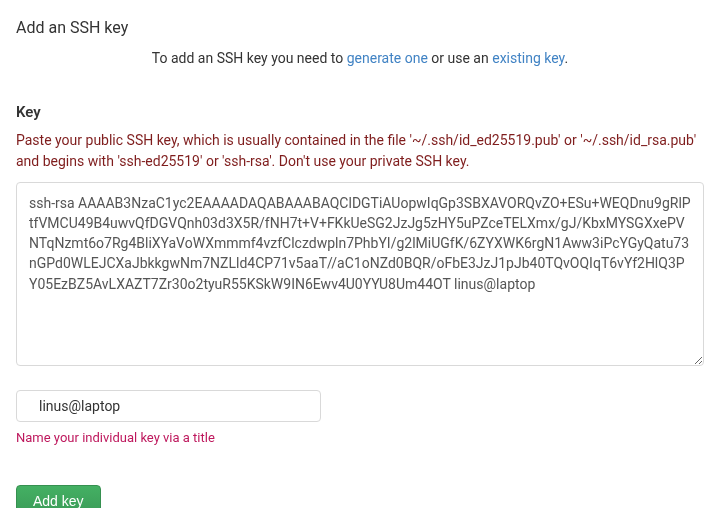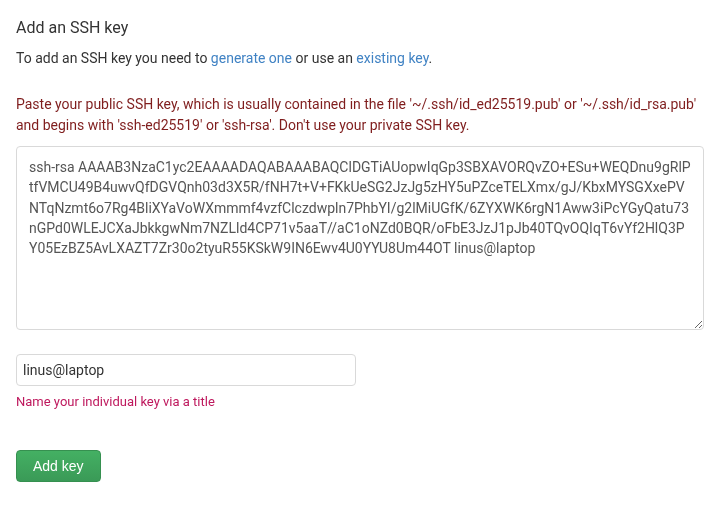--- a/index.html
+++ b/index.html
@@ -14,21 +14,22 @@
       font-size: 14px;
       line-height: 1.5;
       width: 720px;
     }
     h1 {
       font-size: 16px;
       font-weight: 400;
       margin-bottom: 8px;
     }
     .intro {
-      margin-bottom: 25px;
+      margin-bottom: 32px;
+      text-align: center;
     }
     .intro a {
       color: #4183c4;
       text-decoration: none;
     }
     label.field-label {
       display: block;
       font-size: 15px;
       font-weight: 600;
       margin-bottom: 6px;
@@ -48,24 +49,24 @@
       resize: vertical;
       line-height: 1.45;
       overflow-wrap: break-word;
       word-break: break-all;
       min-height: 180px;
     }
     .field-block {
       margin-bottom: 18px;
     }
     input[type="text"] {
-      width: 340px;
+      width: 305px;
       border: 1px solid #d9d9d9;
       border-radius: 4px;
-      padding: 7px 6px;
+      padding: 7px 22px;
       font-family: inherit;
       font-size: 14px;
       color: #333;
     }
     .hint {
       color: #be185d;
       font-size: 13px;
       margin-top: 6px;
     }
     button.primary {
@@ -85,20 +86,21 @@
 
 
 
 <h1>Add an SSH key</h1>
 
 <p class="intro">
   <span>To add an SSH key you need to </span><a href="#">generate one</a><span> or use an </span><a href="#">existing key</a><span>.</span>
 </p>
 
 <div class="field-block">
+  <label class="field-label">Key</label>
   <p class="help-text">Paste your public SSH key, which is usually contained in the file '~/.ssh/id_ed25519.pub' or '~/.ssh/id_rsa.pub' and begins with 'ssh-ed25519' or 'ssh-rsa'. Don't use your private SSH key.</p>
   <textarea rows="8" style="">ssh-rsa AAAAB3NzaC1yc2EAAAADAQABAAABAQClDGTiAUopwIqGp3SBXAVORQvZO+ESu+WEQDnu9gRlPtfVMCU49B4uwvQfDGVQnh03d3X5R/fNH7t+V+FKkUeSG2JzJg5zHY5uPZceTELXmx/gJ/KbxMYSGXxePVNTqNzmt6o7Rg4BliXYaVoWXmmmf4vzfClczdwpln7PhbYI/g2lMiUGfK/6ZYXWK6rgN1Aww3iPcYGyQatu73nGPd0WLEJCXaJbkkgwNm7NZLld4CP71v5aaT//aC1oNZd0BQR/oFbE3JzJ1pJb40TQvOQIqT6vYf2HlQ3PY05EzBZ5AvLXAZT7Zr30o2tyuR55KSkW9IN6Ewv4U0YYU8Um44OT linus@laptop</textarea>
 </div>
 
 <div class="field-block">
   <input type="text" value="linus@laptop" style="">
   <div class="hint">Name your individual key via a title</div>
 </div>
 
 <button class="primary">Add key</button>

